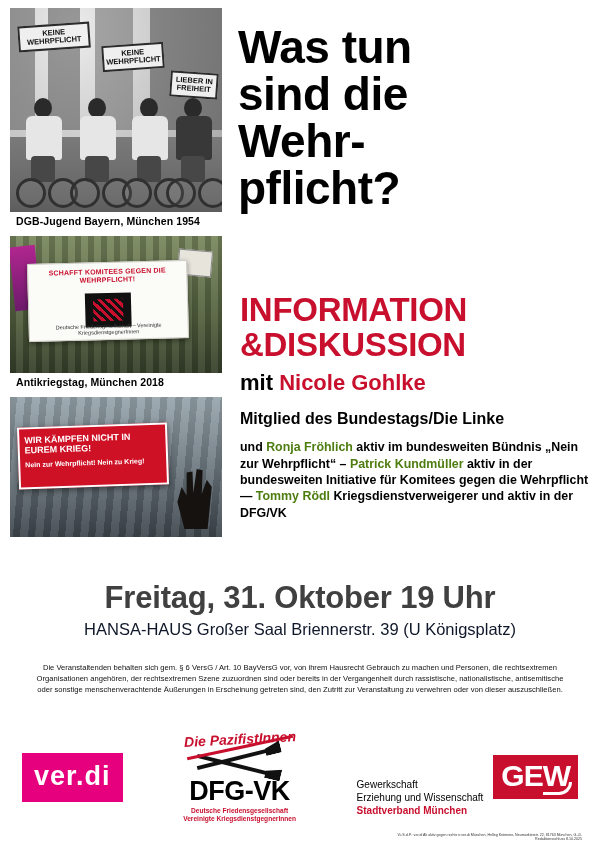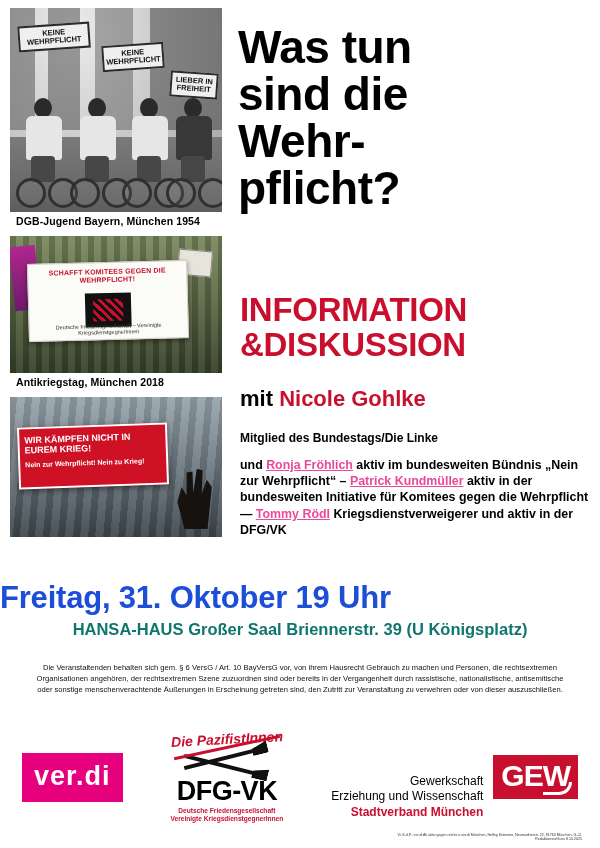--- a/index.html
+++ b/index.html
@@ -194,57 +194,58 @@
   }
   .info-line {
     color: #c8102e;
     font-weight: bold;
     font-size: 33px;
     line-height: 1.07;
     letter-spacing: -0.3px;
     margin: 0;
   }
   .mit {
-    margin-top: 24px;
+    margin-top: 8px;
     font-size: 22px;
     font-weight: bold;
     line-height: 1.1;
   }
   .mit .red { color: #c8102e; }
   .mglied {
-    font-size: 12px;
-    font-weight: bold;
-    margin-top: 21px;
+    font-size: 16px;
+    font-weight: bold;
+    margin-top: 15px;
     line-height: 1.15;
   }
   .speakers {
     margin-top: 11px;
     font-size: 12.4px;
     font-weight: bold;
     line-height: 1.32;
   }
-  .speakers .red { color: #ec4899; text-decoration: underline; }
+  .speakers .red { color: #4d7c0f; }
 
   
   .date {
     position: absolute;
     left: 0; right: 0;
     top: 580px;
-    color: #1d4ed8;
+    text-align: center;
+    color: #404040;
     font-weight: bold;
     font-size: 31px;
     letter-spacing: -0.2px;
   }
   .venue {
     position: absolute;
     left: 0; right: 0;
     top: 620px;
     text-align: center;
-    color: #0f766e;
-    font-weight: bold;
+    color: #0f172a;
+    font-weight: normal;
     font-size: 16.5px;
   }
 
   
   .disclaimer {
     position: absolute;
     left: 30px; right: 30px;
     top: 662px;
     font-size: 7.6px;
     line-height: 1.45;
@@ -312,21 +313,21 @@
     width:108px; height:3px; background:#c8102e; transform: rotate(-12deg);
   }
   .dfg .name {
     font-size: 27px; font-weight: bold; letter-spacing: -0.5px; line-height:1;
   }
   .dfg .full {
     font-size: 6.6px; font-weight: bold; color: #c8102e; line-height: 1.25; margin-top:2px;
   }
 
   .gew-wrap { display:flex; align-items:center; gap:10px; }
-  .gew-text { font-size: 12px; line-height: 1.3; text-align:right;margin-top:40px; }
+  .gew-text { font-size: 10px; line-height: 1.3; text-align:left;margin-top:40px; }
   .gew-text .red { color: #c8102e; font-weight: bold; }
   .gew-mark {
     background: #c8102e; color: #fff;
     font-weight: bold; font-size: 30px;
     padding: 6px 8px 8px 8px;
     letter-spacing: -1px;
     line-height: 1;
     position: relative;
   }
   .gew-mark:after {

